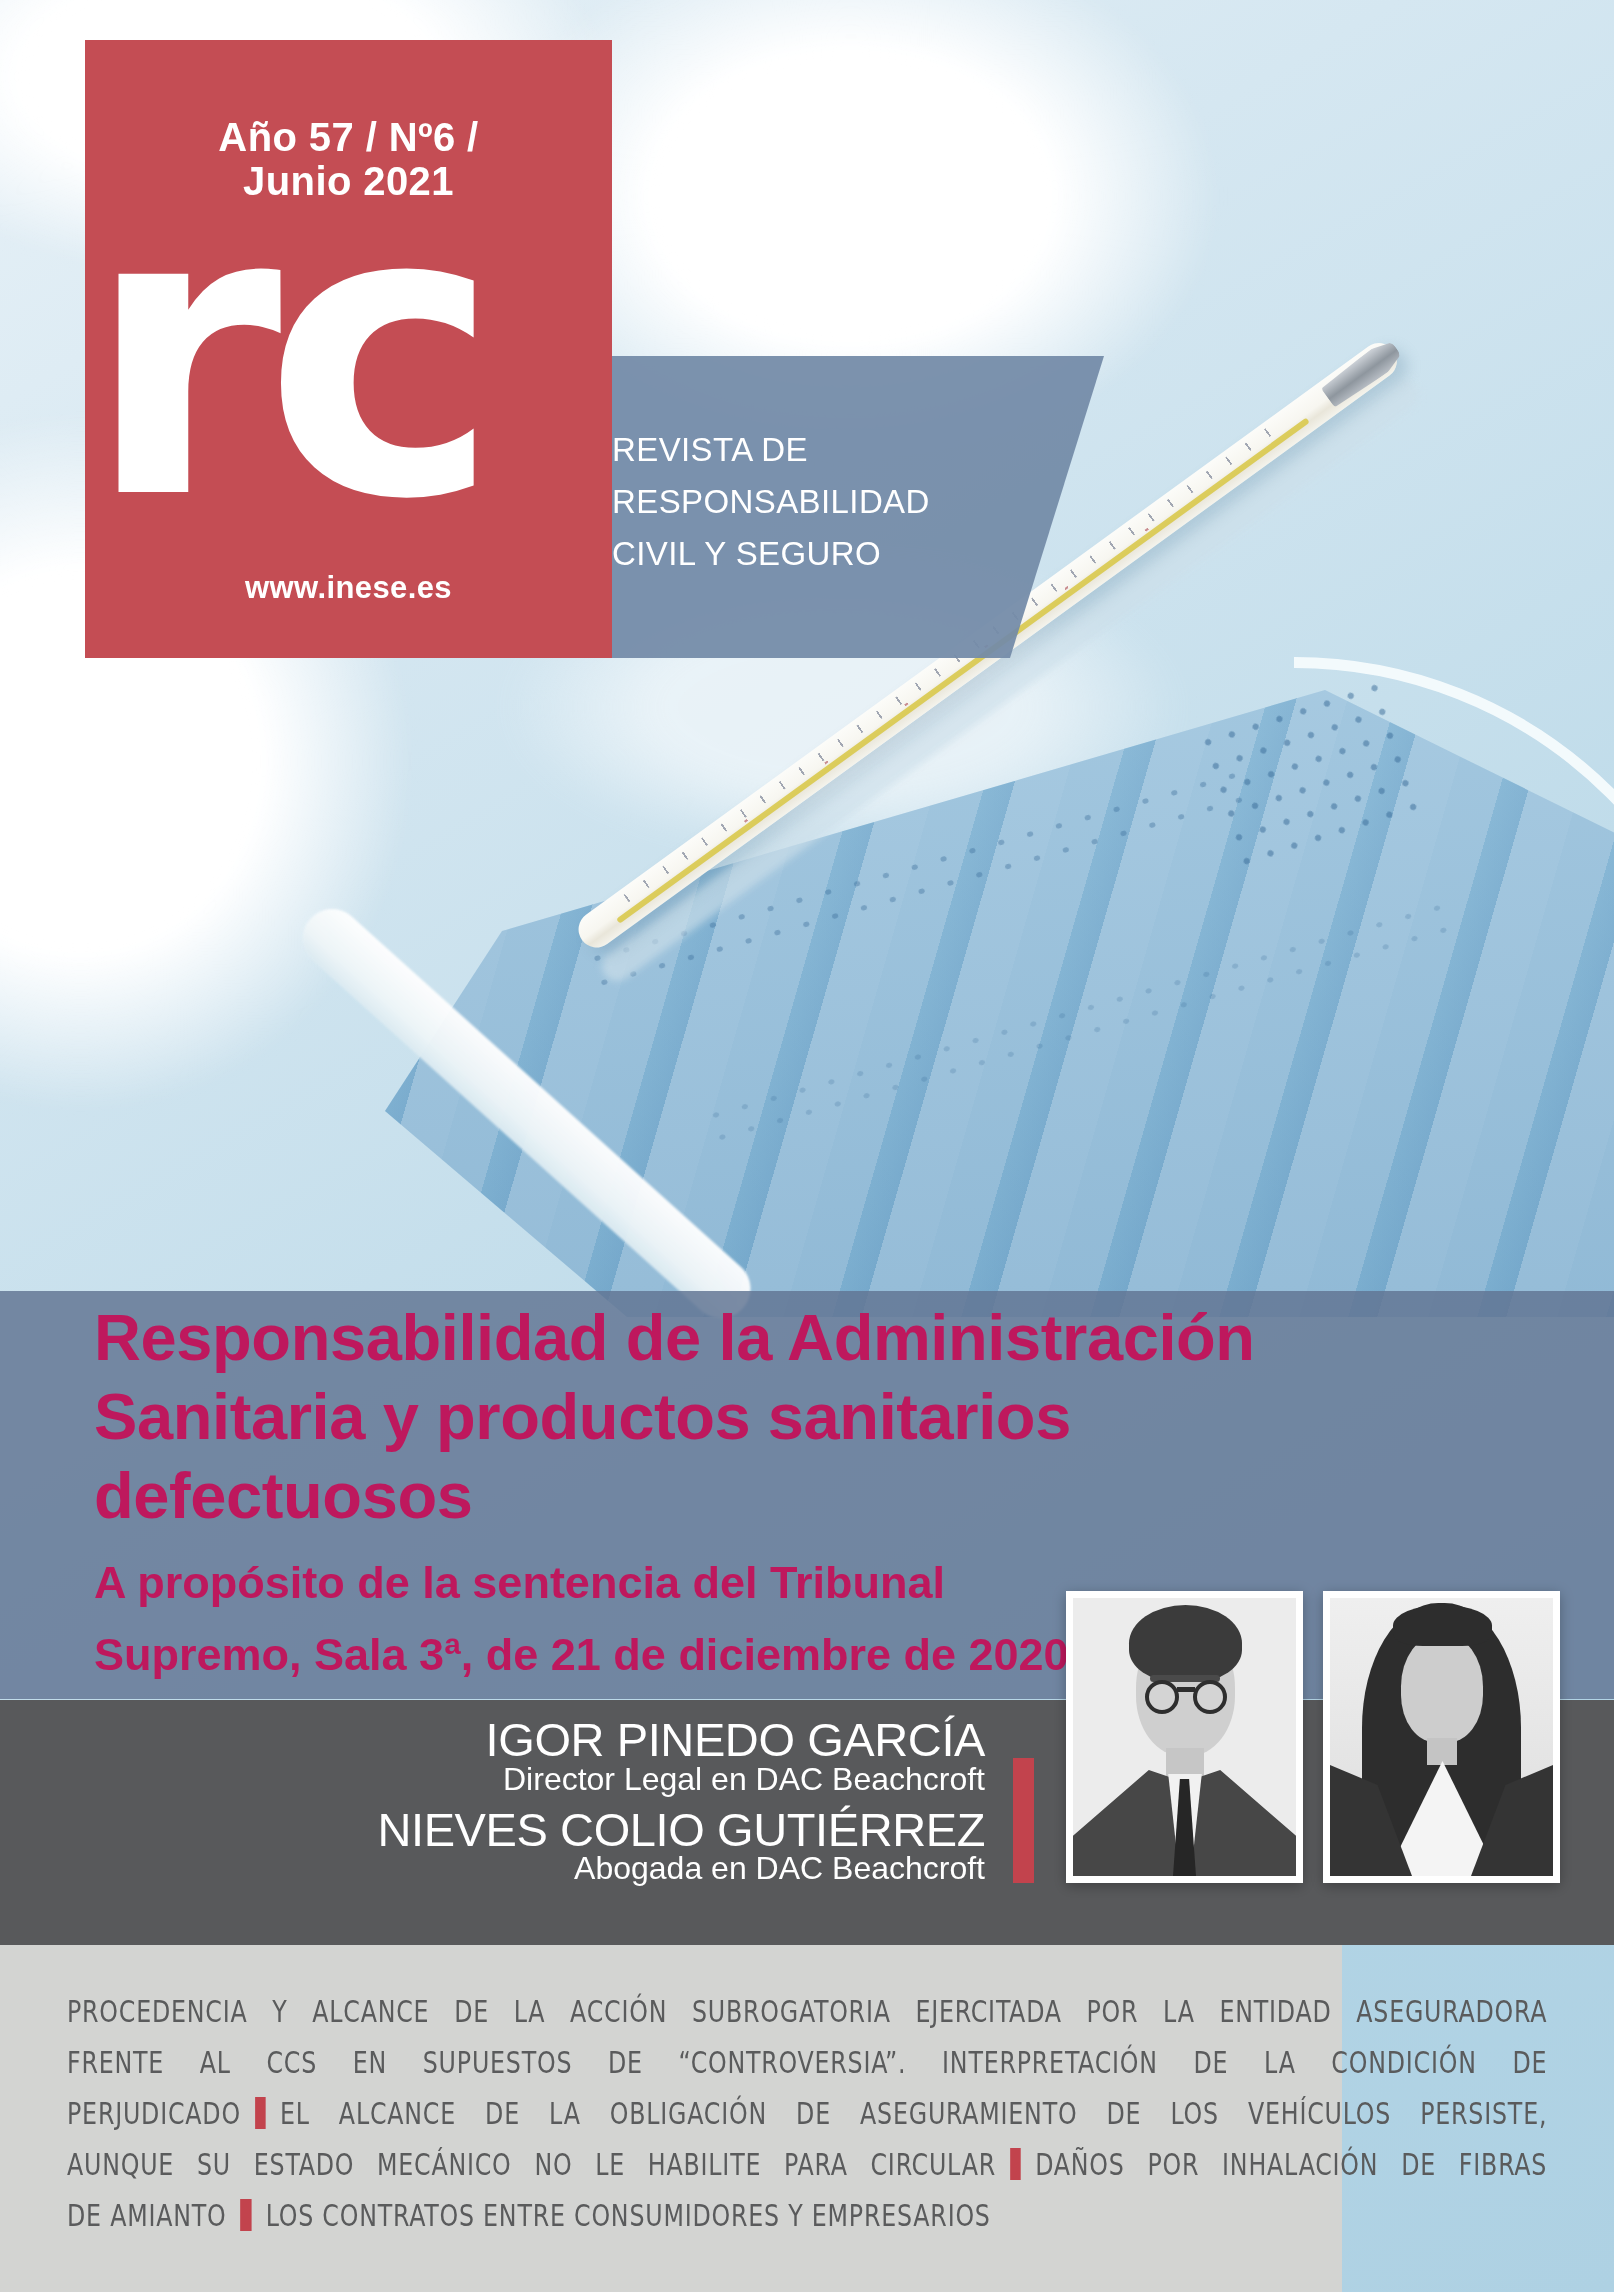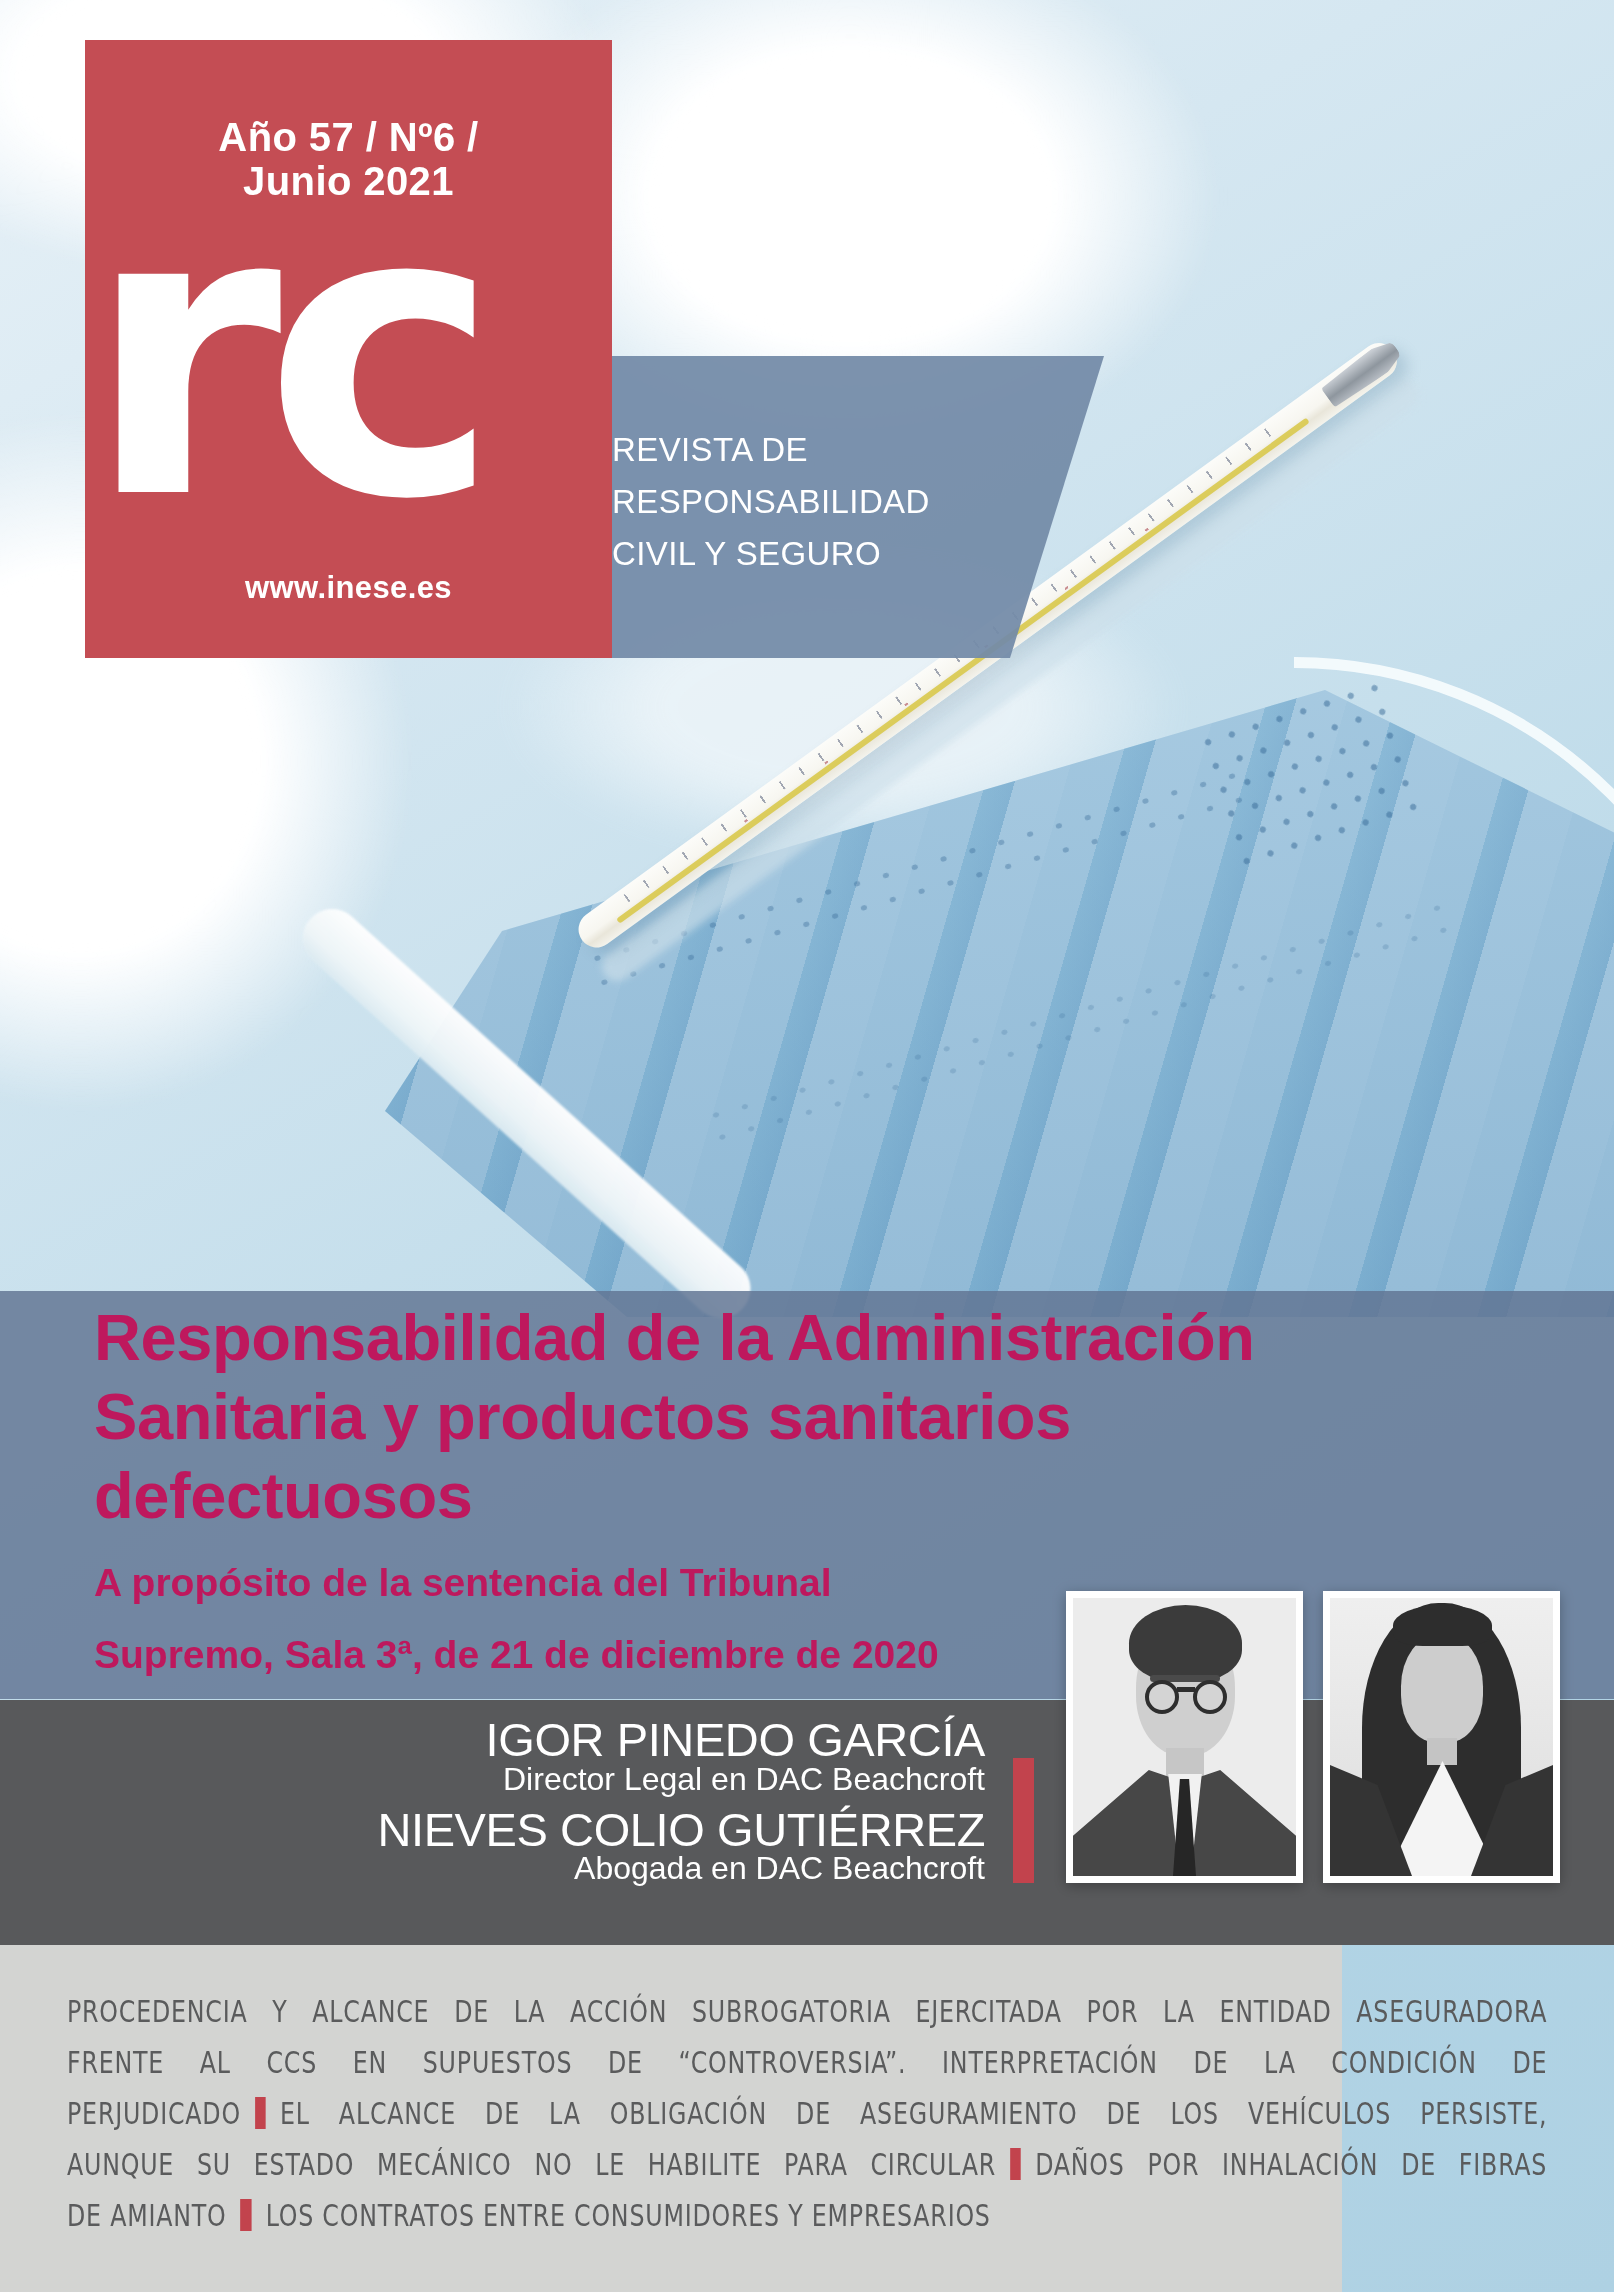--- a/index.html
+++ b/index.html
@@ -58,21 +58,21 @@
   .banner{
     left:612px;top:356px;width:492px;height:302px;
     clip-path:polygon(0 0,100% 0,calc(100% - 94px) 100%,0 100%);
     background:rgba(116,139,168,.94);color:#fff;
   }
   .banner-text{position:absolute;left:0;right:63px;top:68px;text-align:left;font-weight:normal;font-size:33px;line-height:52px;letter-spacing:0.4px;}
 
   
   .title-block{left:0;top:1291px;width:1615px;height:408px;background:rgba(97,117,147,.83);color:#be185d;}
   .feature-title{position:absolute;left:94px;top:7.2px;font-weight:bold;font-size:65px;line-height:79px;letter-spacing:-0.4px;}
-  .feature-subtitle{position:absolute;left:94px;top:256px;font-weight:bold;font-size:39px;line-height:72px;}
+  .feature-subtitle{position:absolute;left:94px;top:256px;font-weight:bold;font-size:45px;line-height:72px;}
 
   
   .gray-band{left:0;top:1700px;width:1615px;height:245px;background:#58595b;}
   .author-line{position:absolute;right:630px;color:#fff;white-space:nowrap;text-align:right;}
   .author-name{font-size:47px;letter-spacing:-0.4px;}
   .author-role{font-size:32px;}
   .n1{top:1712px;} .r1{top:1761px;} .n2{top:1802px;} .r2{top:1850px;}
   .red-bar{left:1013px;top:1758px;width:20.6px;height:125px;background:#c2434d;}
 
   .portrait{top:1591px;width:223px;height:278px;border:7.2px solid #ffffff;background:#ececec;overflow:hidden;filter:grayscale(100%);box-shadow:0 2.7px 12.5px rgba(0,0,0,.28);}

